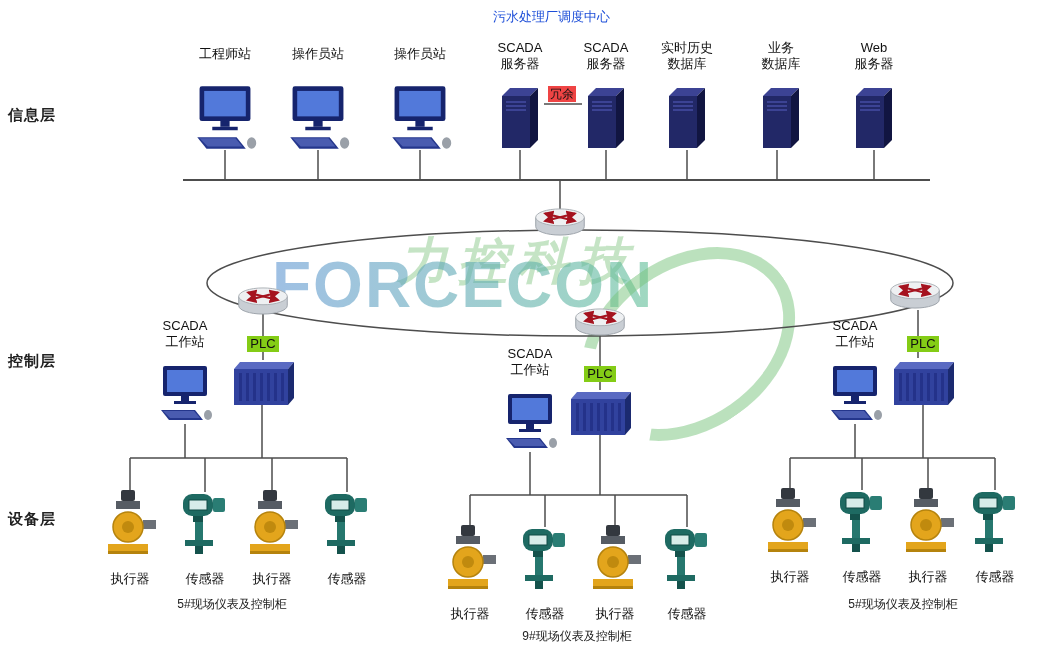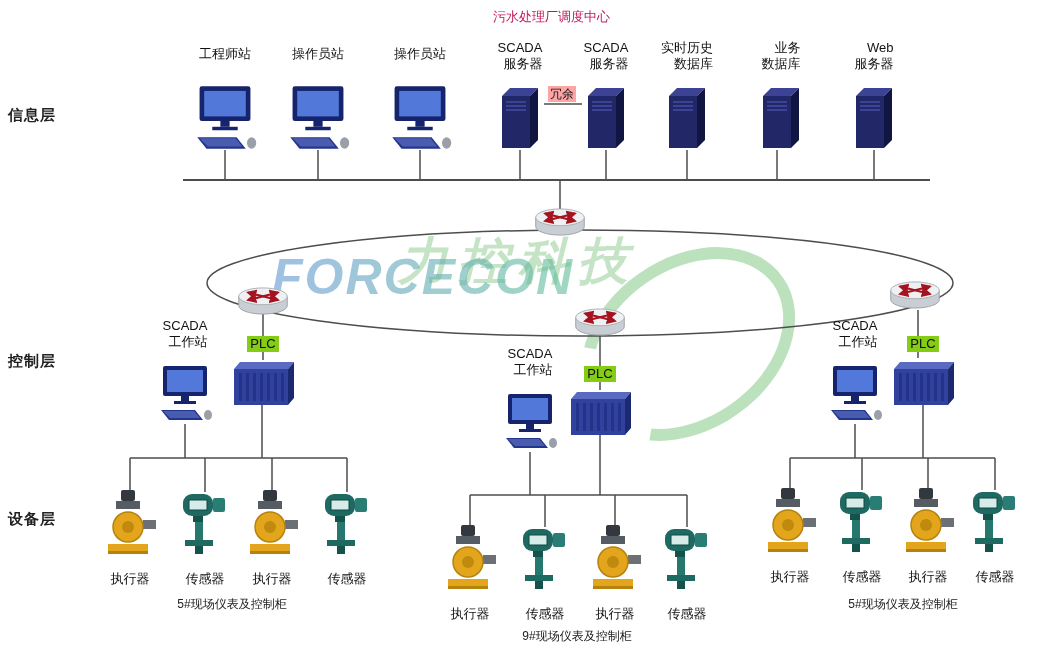--- a/index.html
+++ b/index.html
@@ -1,38 +1,38 @@
 <!DOCTYPE html>
 <html><head>
 <meta charset="utf-8">
 <style>
   html,body{margin:0;padding:0;background:#f3f3f3;}
   .stage{
     position:relative;width:1043px;height:652px;background:#ffffff;overflow:hidden;
     font-family:"Liberation Sans","DejaVu Sans",sans-serif;color:#1a1a1a;
   }
   .wires{position:absolute;left:0;top:0;z-index:2;pointer-events:none;}
-  .title{position:absolute;left:60px;right:0;top:8px;text-align:center;font-size:13px;color:#be185d;z-index:4;}
+  .title{position:absolute;left:60px;right:0;top:8px;text-align:center;font-size:13px;color:#1d4ed8;z-index:4;}
   .layer-label{position:absolute;left:8px;font-size:15px;font-weight:bold;color:#222;z-index:4;letter-spacing:1px;}
   .n{position:absolute;transform:translateX(-50%);display:flex;flex-direction:column;align-items:center;z-index:3;}
-  .node-label{font-size:13px;line-height:16px;text-align:right;white-space:pre-line;color:#111;}
+  .node-label{font-size:13px;line-height:16px;text-align:center;white-space:pre-line;color:#111;}
   .plc-label{background:#84cc16;padding:0 3px;}
   .dev-label{margin-top:15px;}
   .caption{position:absolute;transform:translateX(-50%);font-size:12px;color:#222;z-index:3;white-space:nowrap;}
   .icon{display:block;}
   .ws-icon{width:74px;height:74px;margin-top:22px;}
   .ctl-ws-icon{width:64px;height:64px;margin-top:14px;}
   .srv-icon{width:48px;height:68px;margin-top:12px;}
   .router-icon{position:absolute;width:56px;height:36px;z-index:3;}
   .plc-icon{width:66px;height:50px;margin-top:5px;}
   .dev-icon{width:56px;height:66px;}
   
   .wm-cn{position:absolute;left:398px;top:228px;font-size:50px;font-weight:bold;font-style:italic;
     letter-spacing:10px;color:rgba(150,205,150,0.55);z-index:1;white-space:nowrap;}
-  .wm-en{position:absolute;left:272px;top:248px;font-size:50px;font-weight:bold;font-style:italic;letter-spacing:2px;
+  .wm-en{position:absolute;left:272px;top:248px;font-size:64px;font-weight:bold;letter-spacing:2px;
     background:linear-gradient(90deg, rgba(95,150,210,0.6), rgba(95,190,150,0.6));
     -webkit-background-clip:text;background-clip:text;color:transparent;z-index:1;white-space:nowrap;}
   .wm-arc{position:absolute;left:572px;top:258px;width:208px;height:148px;border-radius:50%;
     border:12px solid rgba(120,195,125,0.5);border-left-color:transparent;transform:rotate(-35deg);z-index:1;}
 </style>
 </head>
 <body>
 
 <svg width="0" height="0" style="position:absolute" aria-hidden="true">
   <defs>
@@ -194,21 +194,21 @@
       </svg>
   </div>
   <div class="n" style="left:874px;top:40px">
     <div class="node-label">Web
 服务器</div>
     <svg class="icon srv-icon">
         <use href="#sym-server"></use>
       </svg>
   </div>
   <div class="n" style="left:562px;top:86px">
-    <div class="node-label" style="font-size:12px;background:#fca5a5;padding:0 2px">冗余</div>
+    <div class="node-label" style="font-size:12px;background:#ef4444;padding:0 2px">冗余</div>
   </div>
 
   <svg class="router-icon" style="left:532px;top:204px">
       <use href="#sym-router"></use>
     </svg>
   <svg class="router-icon" style="left:235px;top:283px">
       <use href="#sym-router"></use>
     </svg>
   <svg class="router-icon" style="left:572px;top:304px">
       <use href="#sym-router"></use>

